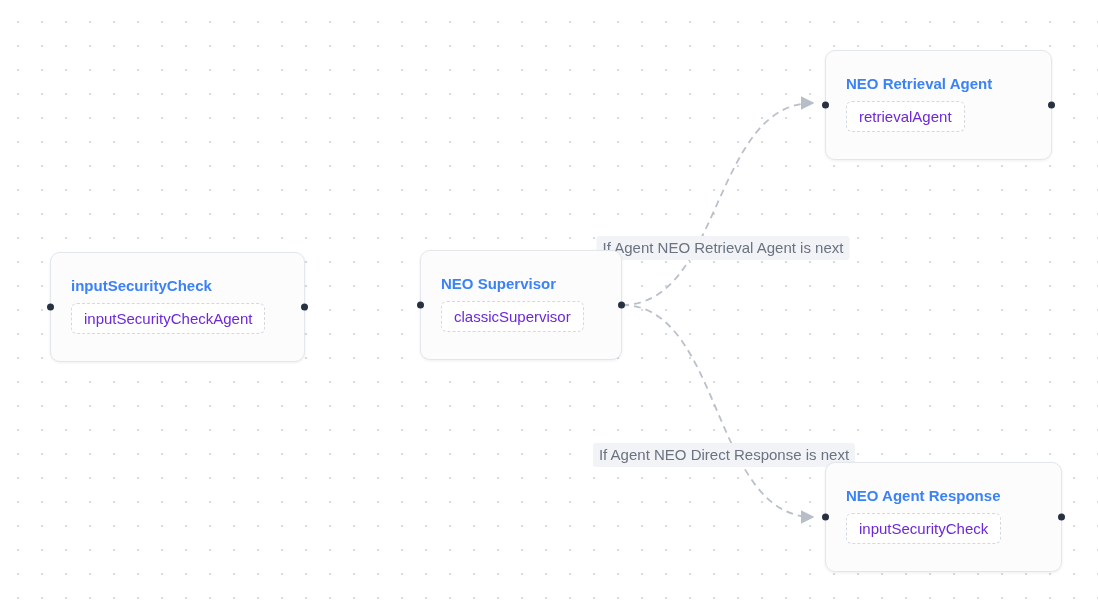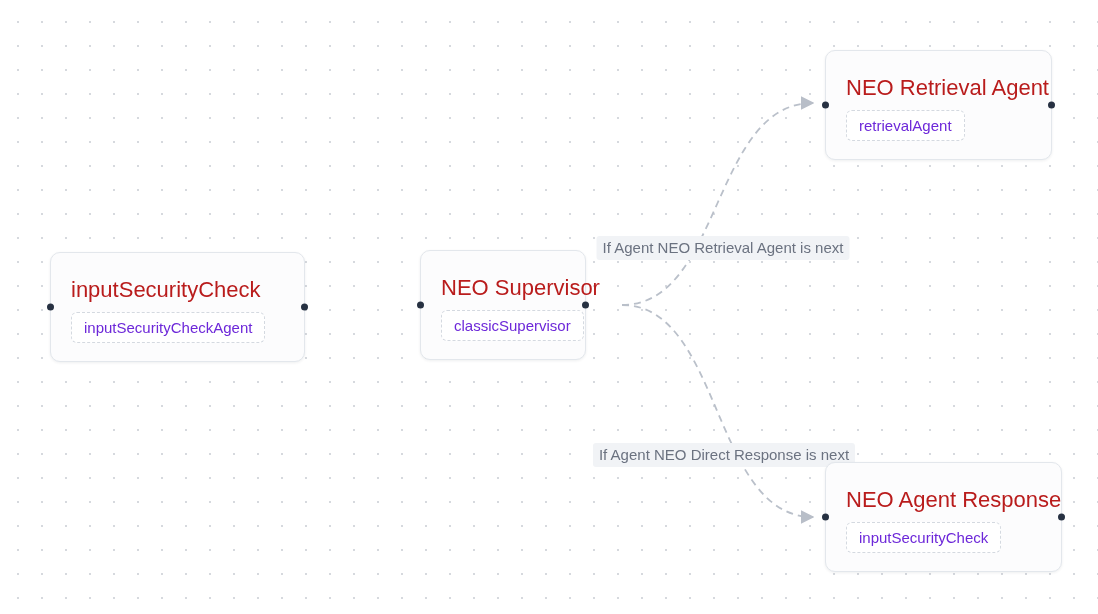--- a/index.html
+++ b/index.html
@@ -44,23 +44,23 @@
     position: absolute;
     box-sizing: border-box;
     background: #fcfcfd;
     border: 1px solid #e3e7ec;
     border-radius: 10px;
     box-shadow: 0 1px 3px rgba(16,24,40,.07);
     padding: 24px 20px 0 20px;
     height: 110px;
   }
   .node-title {
-    font-size: 22px;
-    font-weight: 400;
-    color: #b91c1c;
+    font-size: 15px;
+    font-weight: 700;
+    color: #3b82f6;
     margin-bottom: 9px;
     white-space: nowrap;
   }
   .node-chip {
     display: inline-block;
     background: #ffffff;
     border: 1px dashed #d4d9e0;
     border-radius: 6px;
     padding: 6px 12px;
     font-size: 15px;
@@ -95,21 +95,21 @@
 <div class="edge-label" style="left:723px; top:205px;">If Agent NEO Retrieval Agent is next</div>
 <div class="edge-label" style="left:724px; top:412px;">If Agent NEO Direct Response is next</div>
 
 <div class="node" style="left:50px; top:252px; width:255px;">
   <span class="handle handle-left"></span>
   <div class="node-title">inputSecurityCheck</div>
   <span class="node-chip">inputSecurityCheckAgent</span>
   <span class="handle handle-right"></span>
 </div>
 
-<div class="node" style="left:420px; top:250px; width:166px;">
+<div class="node" style="left:420px; top:250px; width:202px;">
   <span class="handle handle-left"></span>
   <div class="node-title">NEO Supervisor</div>
   <span class="node-chip">classicSupervisor</span>
   <span class="handle handle-right"></span>
 </div>
 
 <div class="node" style="left:825px; top:50px; width:227px;">
   <span class="handle handle-left"></span>
   <div class="node-title">NEO Retrieval Agent</div>
   <span class="node-chip">retrievalAgent</span>

